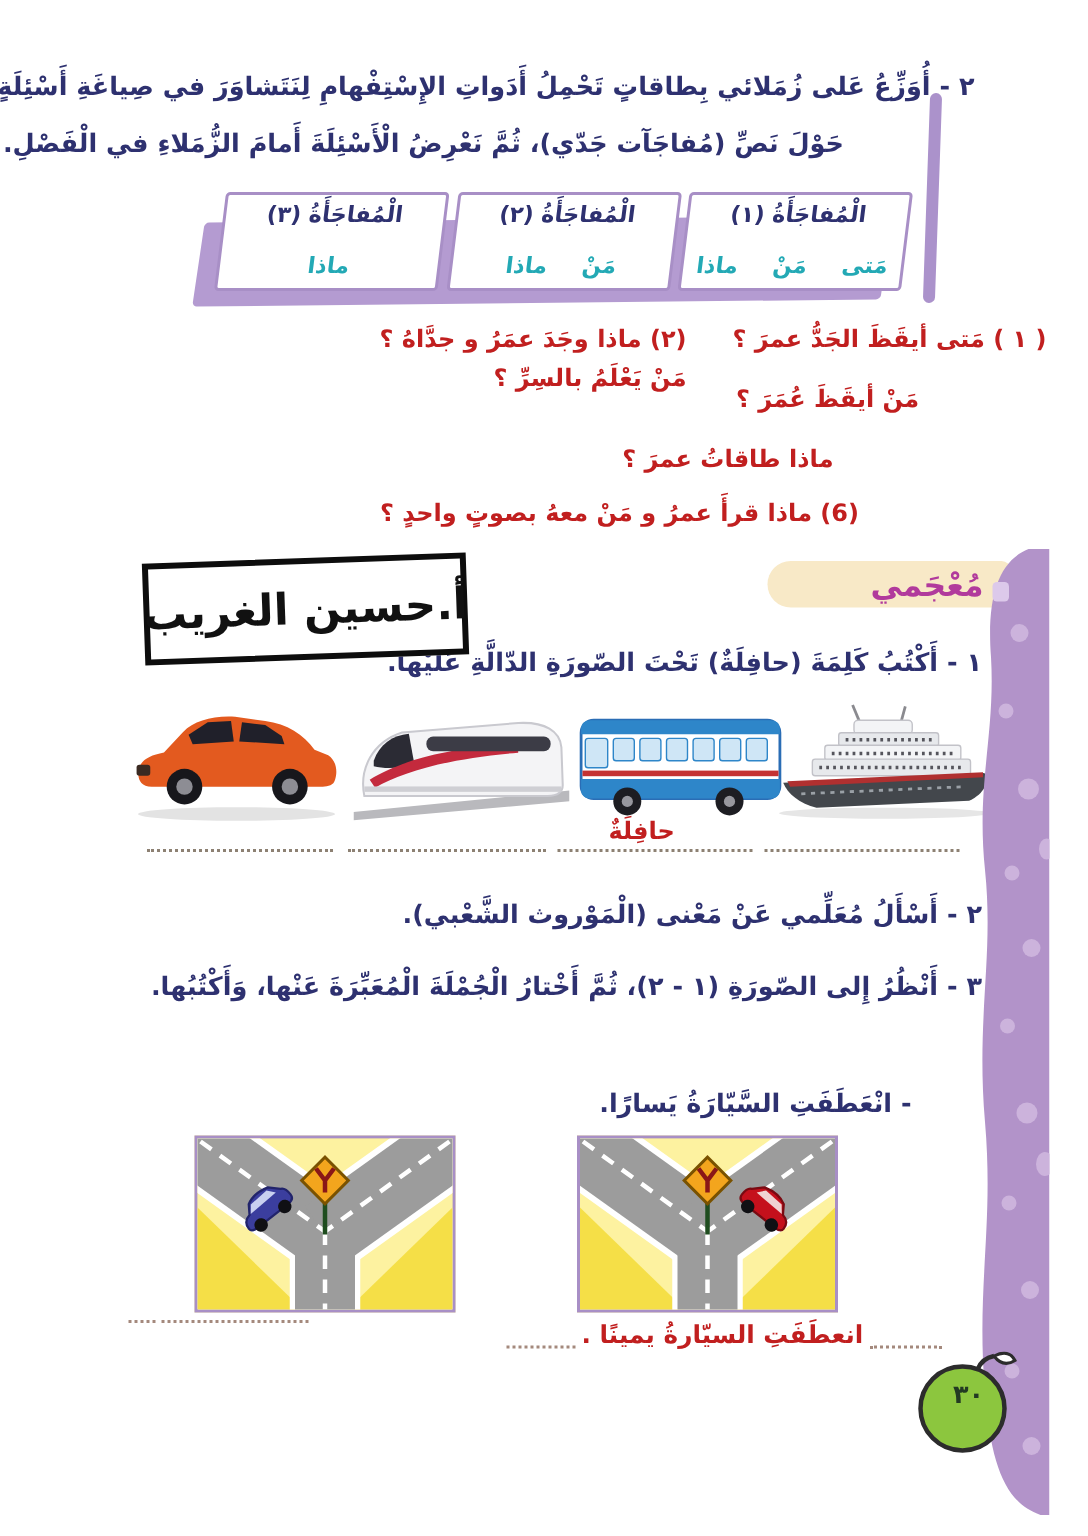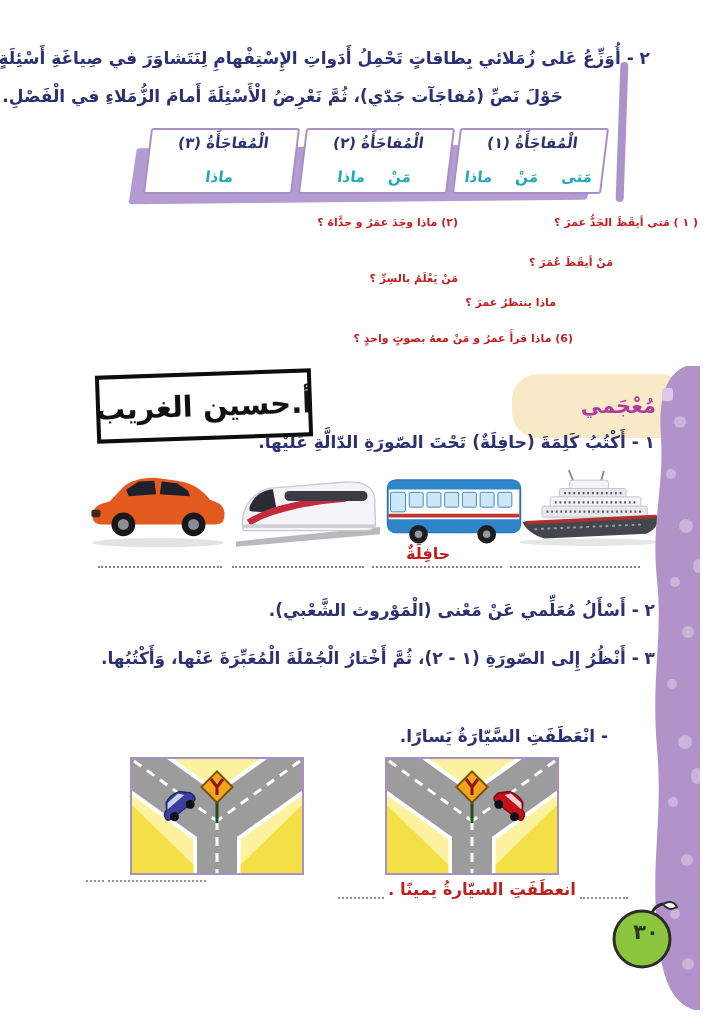--- a/index.html
+++ b/index.html
@@ -1,55 +1,55 @@
 <!DOCTYPE html>
 <html lang="ar" dir="rtl"><head>
 <meta charset="utf-8">
 <style>
   * { margin:0; padding:0; box-sizing:border-box; }
   body { background:#ffffff; font-family:"DejaVu Sans", sans-serif; }
   .page { position:relative; width:725px; height:1024px; background:#ffffff; overflow:hidden; direction:rtl;border-radius:24px; }
   .abs { position:absolute; }
 
   .t-navy { color:#2e3170; font-weight:bold; font-size:17px; white-space:nowrap; }
-  .t-red  { color:#c11f1f; font-weight:bold; font-size:11px; white-space:nowrap; }
+  .t-red  { color:#c11f1f; font-weight:bold; font-size:16px; white-space:nowrap; }
   .t-teal { color:#23a9b5; font-weight:bold; font-size:15px; white-space:nowrap; }
 
   
   .tbl-shadow { left:133px; top:146px; width:458px; height:56px; background:#b49bd1; transform:skewX(-9deg) rotate(-0.6deg); border-radius:3px; }
   .tbl-row { left:147px; top:128px; width:458px; height:66px; display:flex; flex-direction:row; gap:6px; }
   .tbl-cell { flex:1; background:#ffffff; border:2px solid #a88fc6; border-radius:3px; transform:skewX(-7deg); display:flex; flex-direction:column; justify-content:space-between; padding:4px 6px 6px 6px; }
   .tbl-head { text-align:center; font-size:15px; }
   .tbl-words { text-align:center; word-spacing:18px; }
   .deco-stroke { left:618px; top:62px; width:8px; height:140px; background:#ab92cb; border-radius:4px; transform:rotate(2deg); }
 
   
   .stamp { left:96px; top:372px; width:216px; height:68px; border:4px solid #0d0d0d; background:#ffffff; transform:rotate(-2deg); display:flex; align-items:center; justify-content:center; z-index:3; }
   .stamp span { font-size:29px; font-weight:bold; color:#111; white-space:nowrap; }
 
   
-  .banner { left:512px; top:374px; width:162px; height:64px; background:#f8e9c7; border-radius:26px 10px 10px 26px; z-index:0; display:flex; align-items:center; justify-content:flex-start; padding-right:18px; }
+  .banner { left:512px; top:374px; width:162px; height:31px; background:#f8e9c7; border-radius:26px 10px 10px 26px; z-index:0; display:flex; align-items:center; justify-content:flex-start; padding-right:18px; }
   .banner span { color:#b13a9c; font-weight:bold; font-size:21px; }
 
   
   .dotline { border-bottom:2.5px dotted #8d8173; height:2px; }
   .leader  { border-bottom:2.5px dotted #a4897d; height:2px; display:inline-block; }
 
   .ansline { display:flex; align-items:flex-end; gap:4px; }
   .ansline .t-red { font-size:16.5px; }
 
   
   .roadbox { width:174px; height:118px; border:2px solid #a88fc6; background:#fdf2a0; }
 
   
   .strip { right:25px; top:366px; z-index:1; }
 
   
   .apple { left:608px; top:901px; width:72px; height:70px; z-index:4; }
-  .apple-num { left:628px; top:920px; width:36px; text-align:center; font-size:21px; font-weight:bold; color:#233a23; z-index:5; }
+  .apple-num { left:628px; top:920px; width:36px; text-align:center; font-size:17px; font-weight:bold; color:#233a23; z-index:5; }
 </style>
 </head>
 <body>
 
 <div class="page">
 
   <div class="abs t-navy" style="top:48px; right:75px;">٢ - أُوَزِّعُ عَلى زُمَلائي بِطاقاتٍ تَحْمِلُ أَدَواتِ الإِسْتِفْهامِ لِنَتَشاوَرَ في صِياغَةِ أَسْئِلَةٍ</div>
   <div class="abs t-navy" style="top:86px; right:162px;">حَوْلَ نَصِّ (مُفاجَآت جَدّي)، ثُمَّ نَعْرِضُ الْأَسْئِلَةَ أَمامَ الزُّمَلاءِ في الْفَصْلِ.</div>
 
   <div class="abs deco-stroke"></div>
@@ -66,22 +66,22 @@
     </div>
     <div class="tbl-cell">
       <div class="tbl-head t-navy">الْمُفاجَأَةُ (٣)</div>
       <div class="tbl-words t-teal">ماذا</div>
     </div>
   </div>
 
   <div class="abs t-red" style="top:216px; right:27px;">( ١ )  مَتى أيقَظَ الجَدُّ عمرَ ؟</div>
   <div class="abs t-red" style="top:216px; right:267px;">(٢) ماذا وجَدَ عمَرُ و جدَّاهُ ؟</div>
   <div class="abs t-red" style="top:256px; right:112px;">مَنْ أيقَظَ عُمَرَ ؟</div>
-  <div class="abs t-red" style="top:272px; right:267px;">مَنْ يَعْلَمُ بالسِرِّ ؟</div>
-  <div class="abs t-red" style="top:296px; right:169px;">ماذا ينتظرُ عمرَ ؟</div>
+  <div class="abs t-red" style="top:242px; right:267px;">مَنْ يَعْلَمُ بالسِرِّ ؟</div>
+  <div class="abs t-red" style="top:296px; right:169px;">ماذا طاقاتُ عمرَ ؟</div>
   <div class="abs t-red" style="top:332px; right:152px;">(6) ماذا قرأَ عمرُ و مَنْ معهُ بصوتٍ واحدٍ ؟</div>
 
   <div class="abs stamp">
     <span>أ.حسين الغريب</span>
   </div>
 
   <div class="abs banner">
     <span>مُعْجَمي</span>
   </div>
 

